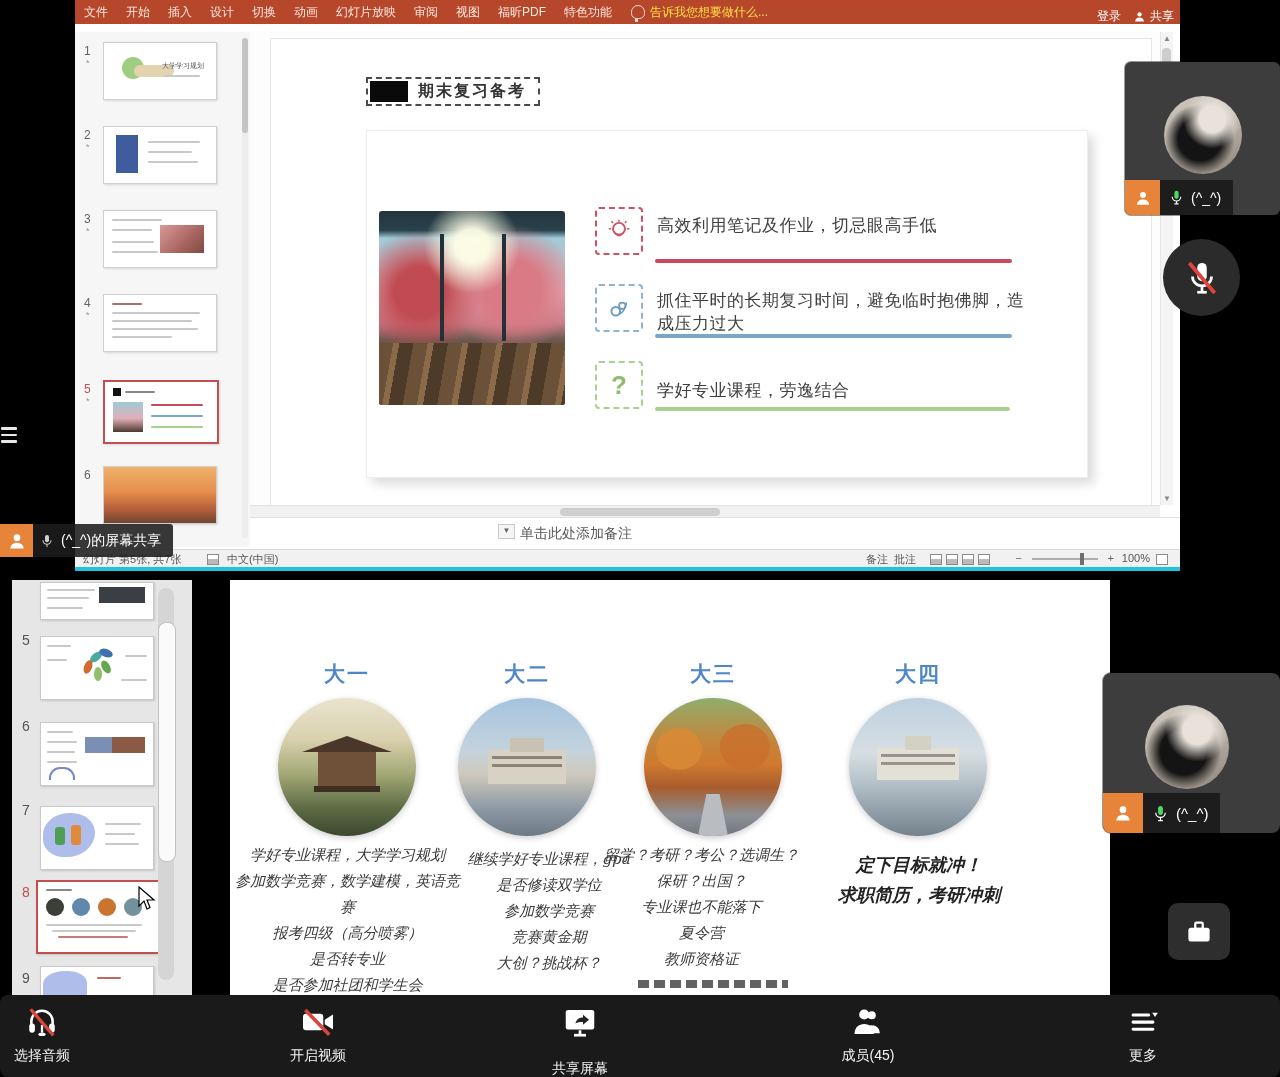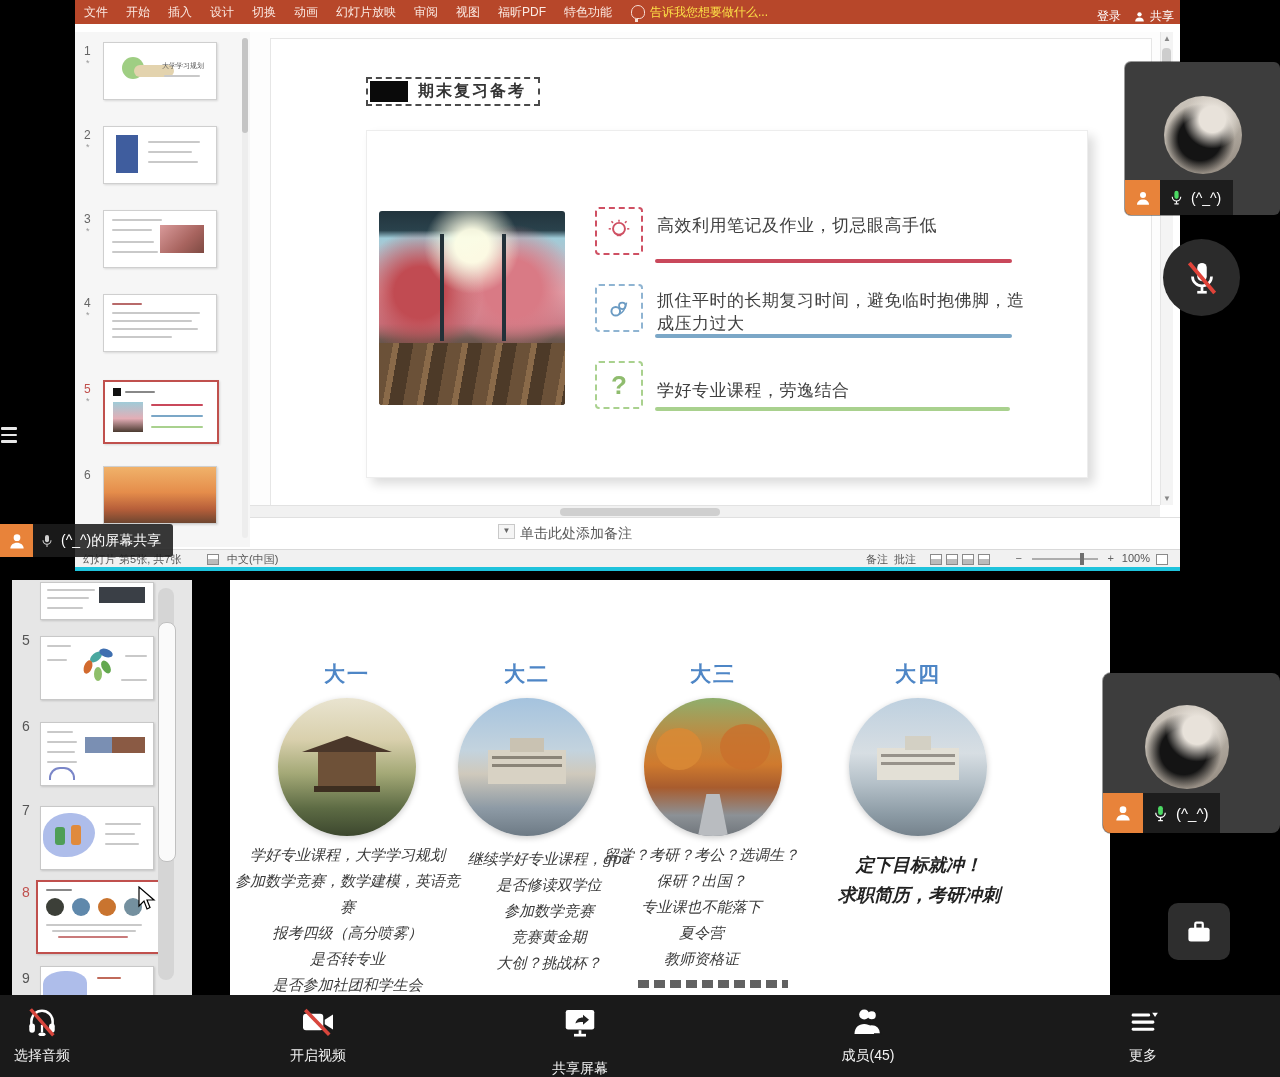--- a/index.html
+++ b/index.html
@@ -97,21 +97,21 @@
   .col-h{position:absolute;top:80px;width:120px;text-align:center;font-size:21px;font-weight:bold;letter-spacing:2px;}
   .circle{position:absolute;top:118px;width:138px;height:138px;border-radius:50%;overflow:hidden;box-shadow:0 2px 6px rgba(0,0,0,.2);}
   .coltxt{position:absolute;text-align:center;font-family:"DejaVu Serif",serif;font-style:italic;font-size:15px;line-height:26px;color:#3a3a3a;}
   .coltxt div{white-space:normal;}
   #col4t{font-size:18px;font-weight:bold;line-height:30px;color:#222;}
   #clip-line{position:absolute;left:408px;top:400px;width:150px;height:8px;overflow:hidden;opacity:.8;
      background:repeating-linear-gradient(90deg,#3a3a3a 0 11px,transparent 11px 16px);}
   .bld{position:absolute;background:#ddd;}
 
   
-  #mtoolbar{left:0;top:995px;width:1280px;height:82px;background:#1a1a1a;}
+  #mtoolbar{left:0;top:995px;width:1280px;height:82px;background:#1a1a1a;border-radius:8px;}
   .mbtn{position:absolute;top:8px;width:120px;display:flex;flex-direction:column;align-items:center;gap:6px;cursor:pointer;}
   .mbtn .lbl{color:#f2f2f2;font-size:14px;white-space:nowrap;}
   .icw{width:38px;height:38px;display:flex;align-items:center;justify-content:center;position:relative;}
 
   #cursor{left:138px;top:886px;width:18px;height:26px;}
 </style>
 </head>
 <body>
 
 <div id="app">

